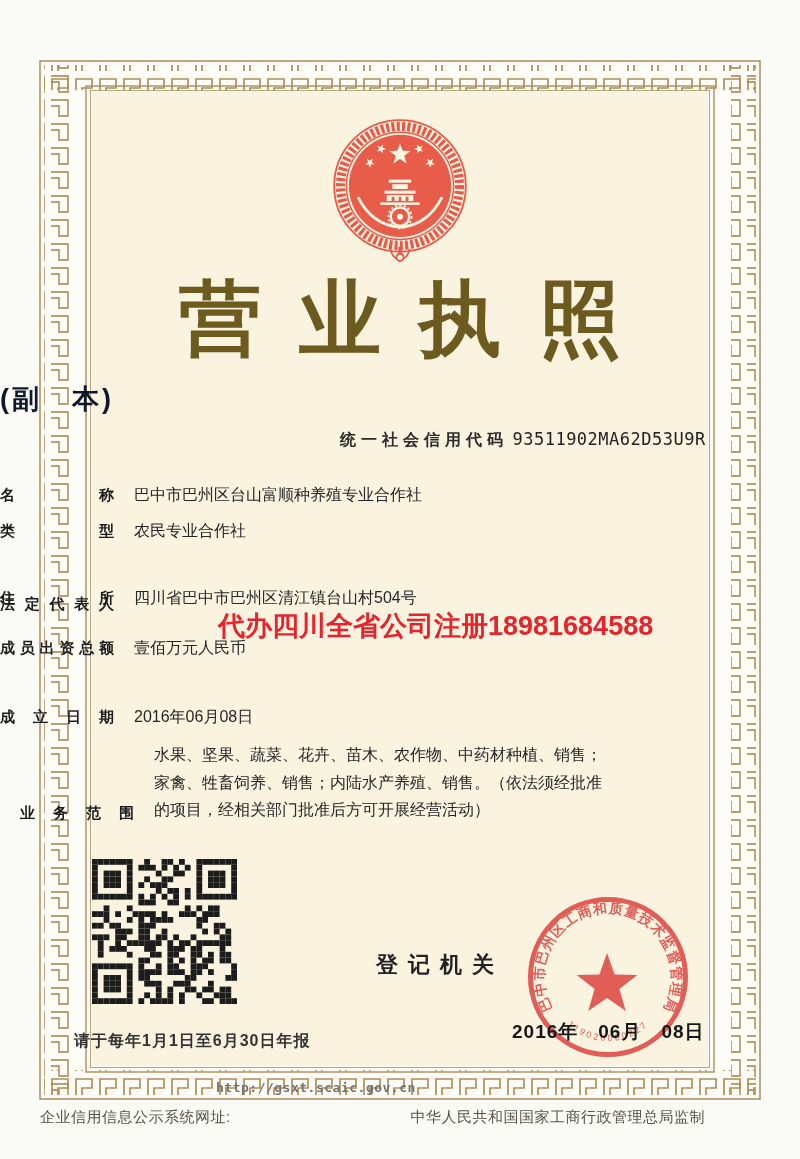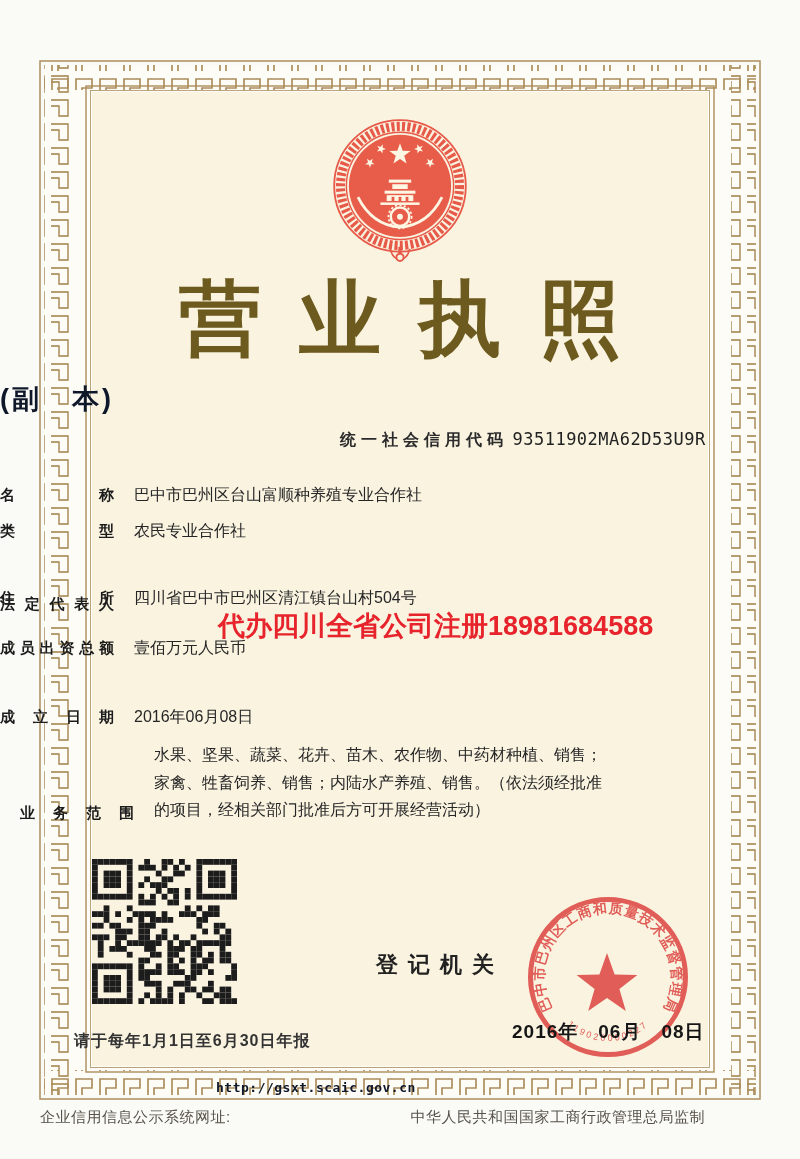--- a/index.html
+++ b/index.html
@@ -67,21 +67,21 @@
   }
   .seal{position:absolute;left:518px;top:887px;width:180px;height:180px;opacity:0.85;z-index:3;}
   .issue-date{
     position:absolute;left:512px;top:1019px;
     font-size:19px;font-weight:600;color:#161616;
     white-space:pre;z-index:4;letter-spacing:1px;
   }
   .gov-url{
     position:absolute;left:216px;top:1080px;
     font-family:"DejaVu Sans Mono", monospace;
-    font-size:13px;font-weight:700;color:#0f172a;letter-spacing:0.5px;z-index:5;
+    font-size:13px;font-weight:700;color:#737373;letter-spacing:0.5px;z-index:5;
   }
   .footer-left{
     position:absolute;left:40px;top:1108px;
     font-size:15px;color:#57534b;letter-spacing:0.5px;
   }
   .footer-right{
     position:absolute;right:33px;top:1108px;
     font-size:15px;color:#57534b;letter-spacing:0.5px;
   }
 </style>

